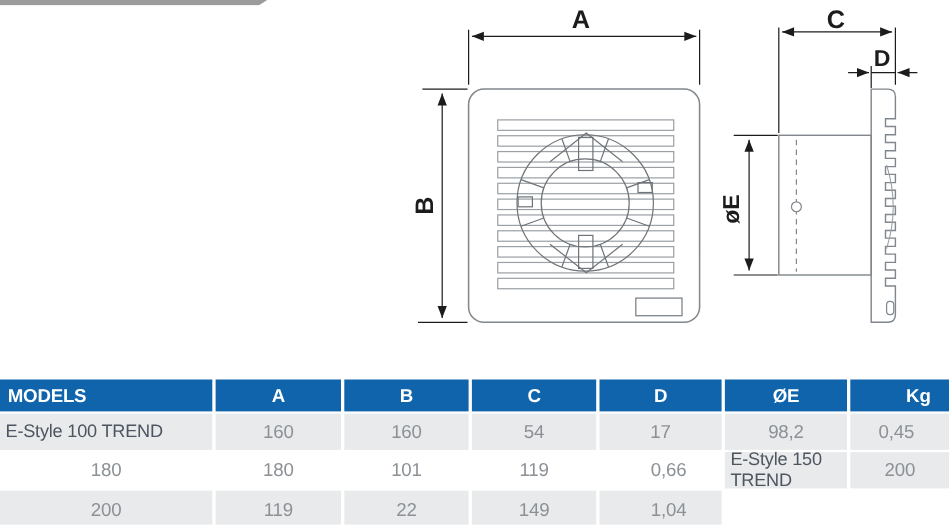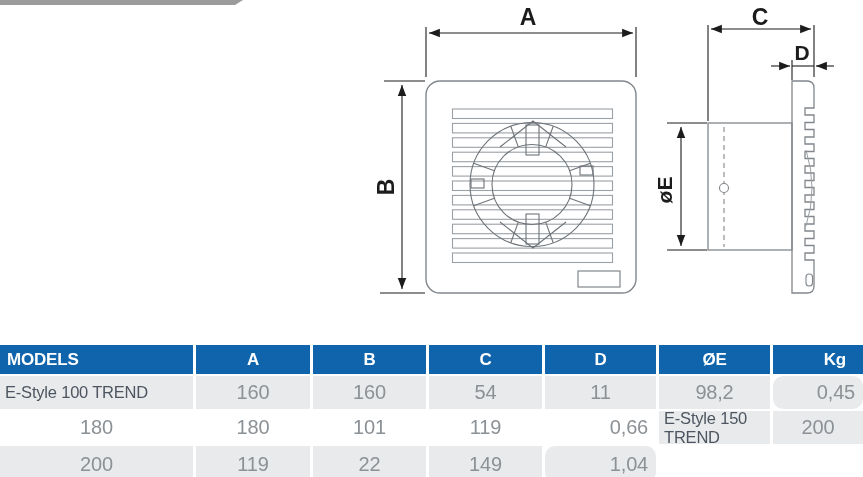--- a/index.html
+++ b/index.html
@@ -12,25 +12,25 @@
   .dim-label-sm{font-weight:bold;font-size:21px;fill:#1c1c1c;}
   
   .spec-table{position:absolute;left:0;top:345px;width:863px;display:grid;
       grid-template-columns:193px 114px 113px 113px 111px 111px 1fr;
       grid-template-rows:29px 33px 33px 36px;
       column-gap:3px;row-gap:2px;background:#fff;}
   .hcell{background:var(--header-bg,#0f64ab);color:#ffffff;font-weight:bold;font-size:17px;
       display:flex;align-items:center;justify-content:center;letter-spacing:-0.2px;}
   .hcell.first{justify-content:flex-start;padding-left:7px;font-size:17px;}
   .hcell.last{justify-content:flex-end;padding-right:17px;}
-  .cell{display:flex;align-items:center;justify-content:center;font-size:20px;
+  .cell{display:flex;align-items:center;justify-content:center;font-size:17px;
       color:var(--value-text,#8c9196);letter-spacing:-0.2px;}
   .cell.model{justify-content:flex-start;padding-left:5px;font-weight:normal;
       color:var(--model-text,#4d5660);font-size:16.5px;}
-  .cell.last{justify-content:flex-end;padding-right:8px;border-radius:10px;}
+  .cell.last{justify-content:flex-end;padding-right:32px;}
   .row-alt{background:var(--row-alt,#e9eaec);}
   .row-white{background:#ffffff;}
 </style>
 </head>
 <body>
 
 <div class="canvas">
 
   <div class="top-bar"></div>
 
@@ -148,21 +148,21 @@
     <div class="hcell">B</div>
     <div class="hcell">C</div>
     <div class="hcell">D</div>
     <div class="hcell">ØE</div>
     <div class="hcell last">Kg</div>
 
     <div class="cell model row-alt">E-Style 100 TREND</div>
     <div class="cell row-alt">160</div>
     <div class="cell row-alt">160</div>
     <div class="cell row-alt">54</div>
-    <div class="cell row-alt">11</div>
+    <div class="cell row-alt">17</div>
     <div class="cell row-alt">98,2</div>
     <div class="cell row-alt last">0,45</div>
 
     <div class="cell row-white">180</div>
     <div class="cell row-white">180</div>
     <div class="cell row-white">101</div>
     <div class="cell row-white">119</div>
     <div class="cell row-white last">0,66</div>
 
     <div class="cell model row-alt">E-Style 150 TREND</div>

